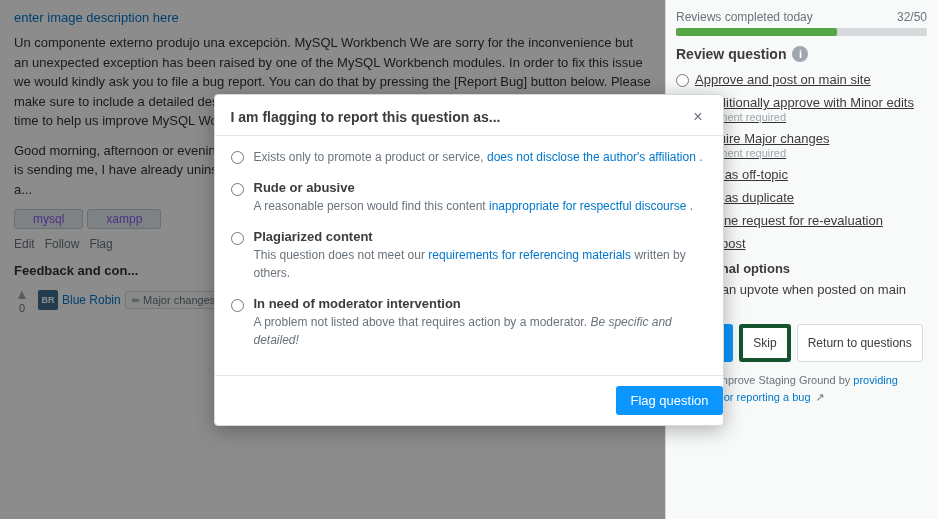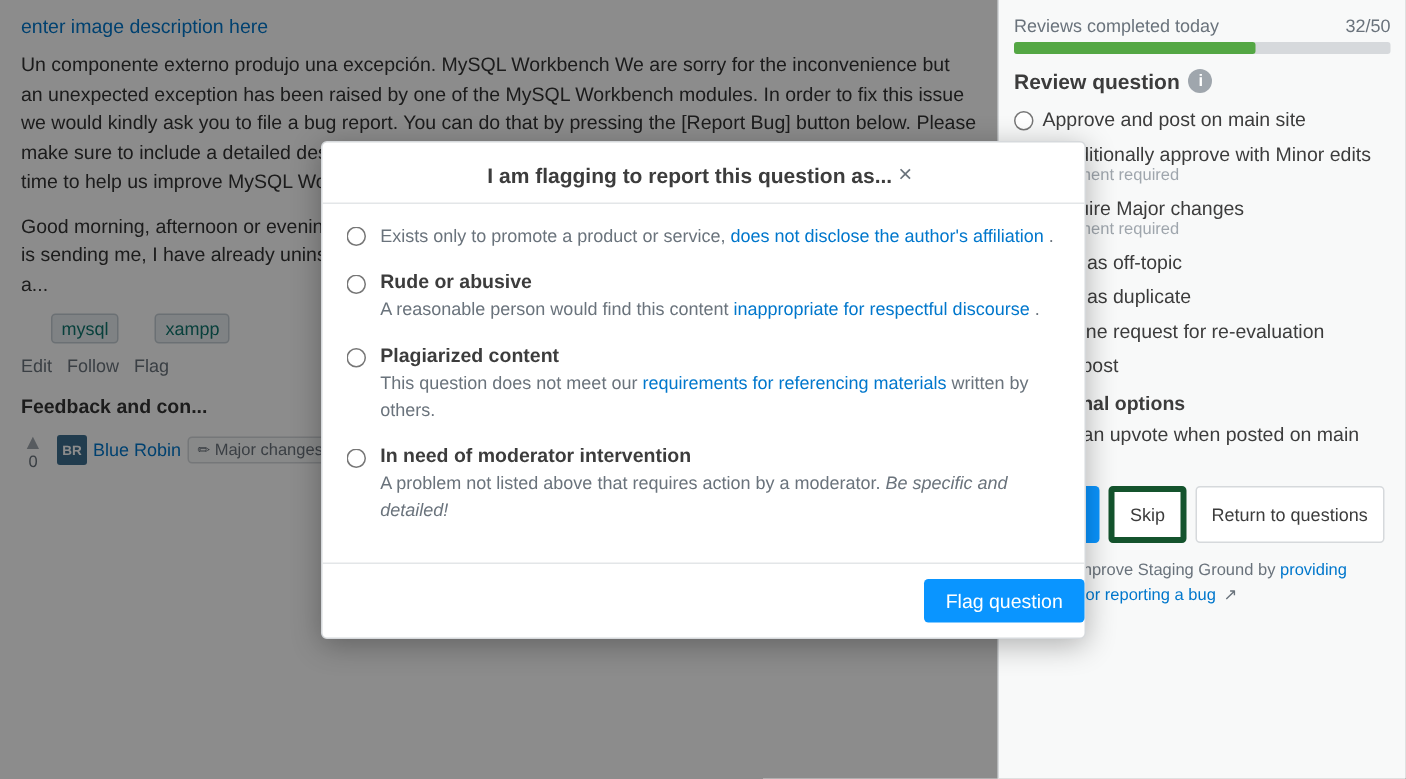--- a/index.html
+++ b/index.html
@@ -42,24 +42,23 @@
 
     .tags {
       display: flex;
       gap: 4px;
       margin: 8px 0;
     }
     .tag {
       background: #e8edf0;
       border: 1px solid #c4cdd3;
       border-radius: 3px;
-      padding: 2px 6px;
-      font-size: 12px;
-      color: #0f766e;
-      margin-left: 20px;
+      padding: 2px 18px;
+      font-size: 12px;
+      color: #8b5cf6;
     }
 
     .post-actions {
       display: flex;
       gap: 10px;
       margin: 6px 0;
       color: #6a737c;
       font-size: 12px;
     }
     .post-actions span {
@@ -151,20 +150,21 @@
       font-size: 11px;
       display: flex; align-items: center; justify-content: center;
       cursor: pointer;
     }
 
     .radio-option {
       display: flex;
       align-items: flex-start;
       margin-bottom: 8px;
       gap: 6px;
+      text-decoration: underline;
     }
     .radio-option input[type="radio"] {
       margin-top: 2px;
       accent-color: #0095ff;
     }
     .radio-label { font-size: 13px; color: #3c3c3c; }
     .radio-sublabel { font-size: 11px; color: #9fa6ad; margin-top: 1px; }
 
     .additional-options {
       font-size: 13px;
@@ -244,21 +244,21 @@
       border-radius: 4px;
       width: 510px;
       z-index: 20;
       box-shadow: 0 4px 20px rgba(0,0,0,0.3);
     }
 
     .modal-header {
       padding: 14px 16px 10px;
       border-bottom: 1px solid #e3e6e8;
       display: flex;
-      justify-content: center;
+      justify-content: space-between;
       align-items: center;
     }
     .modal-title {
       font-size: 14px;
       font-weight: bold;
       color: #3c3c3c;
     }
     .modal-close {
       background: none;
       border: none;

